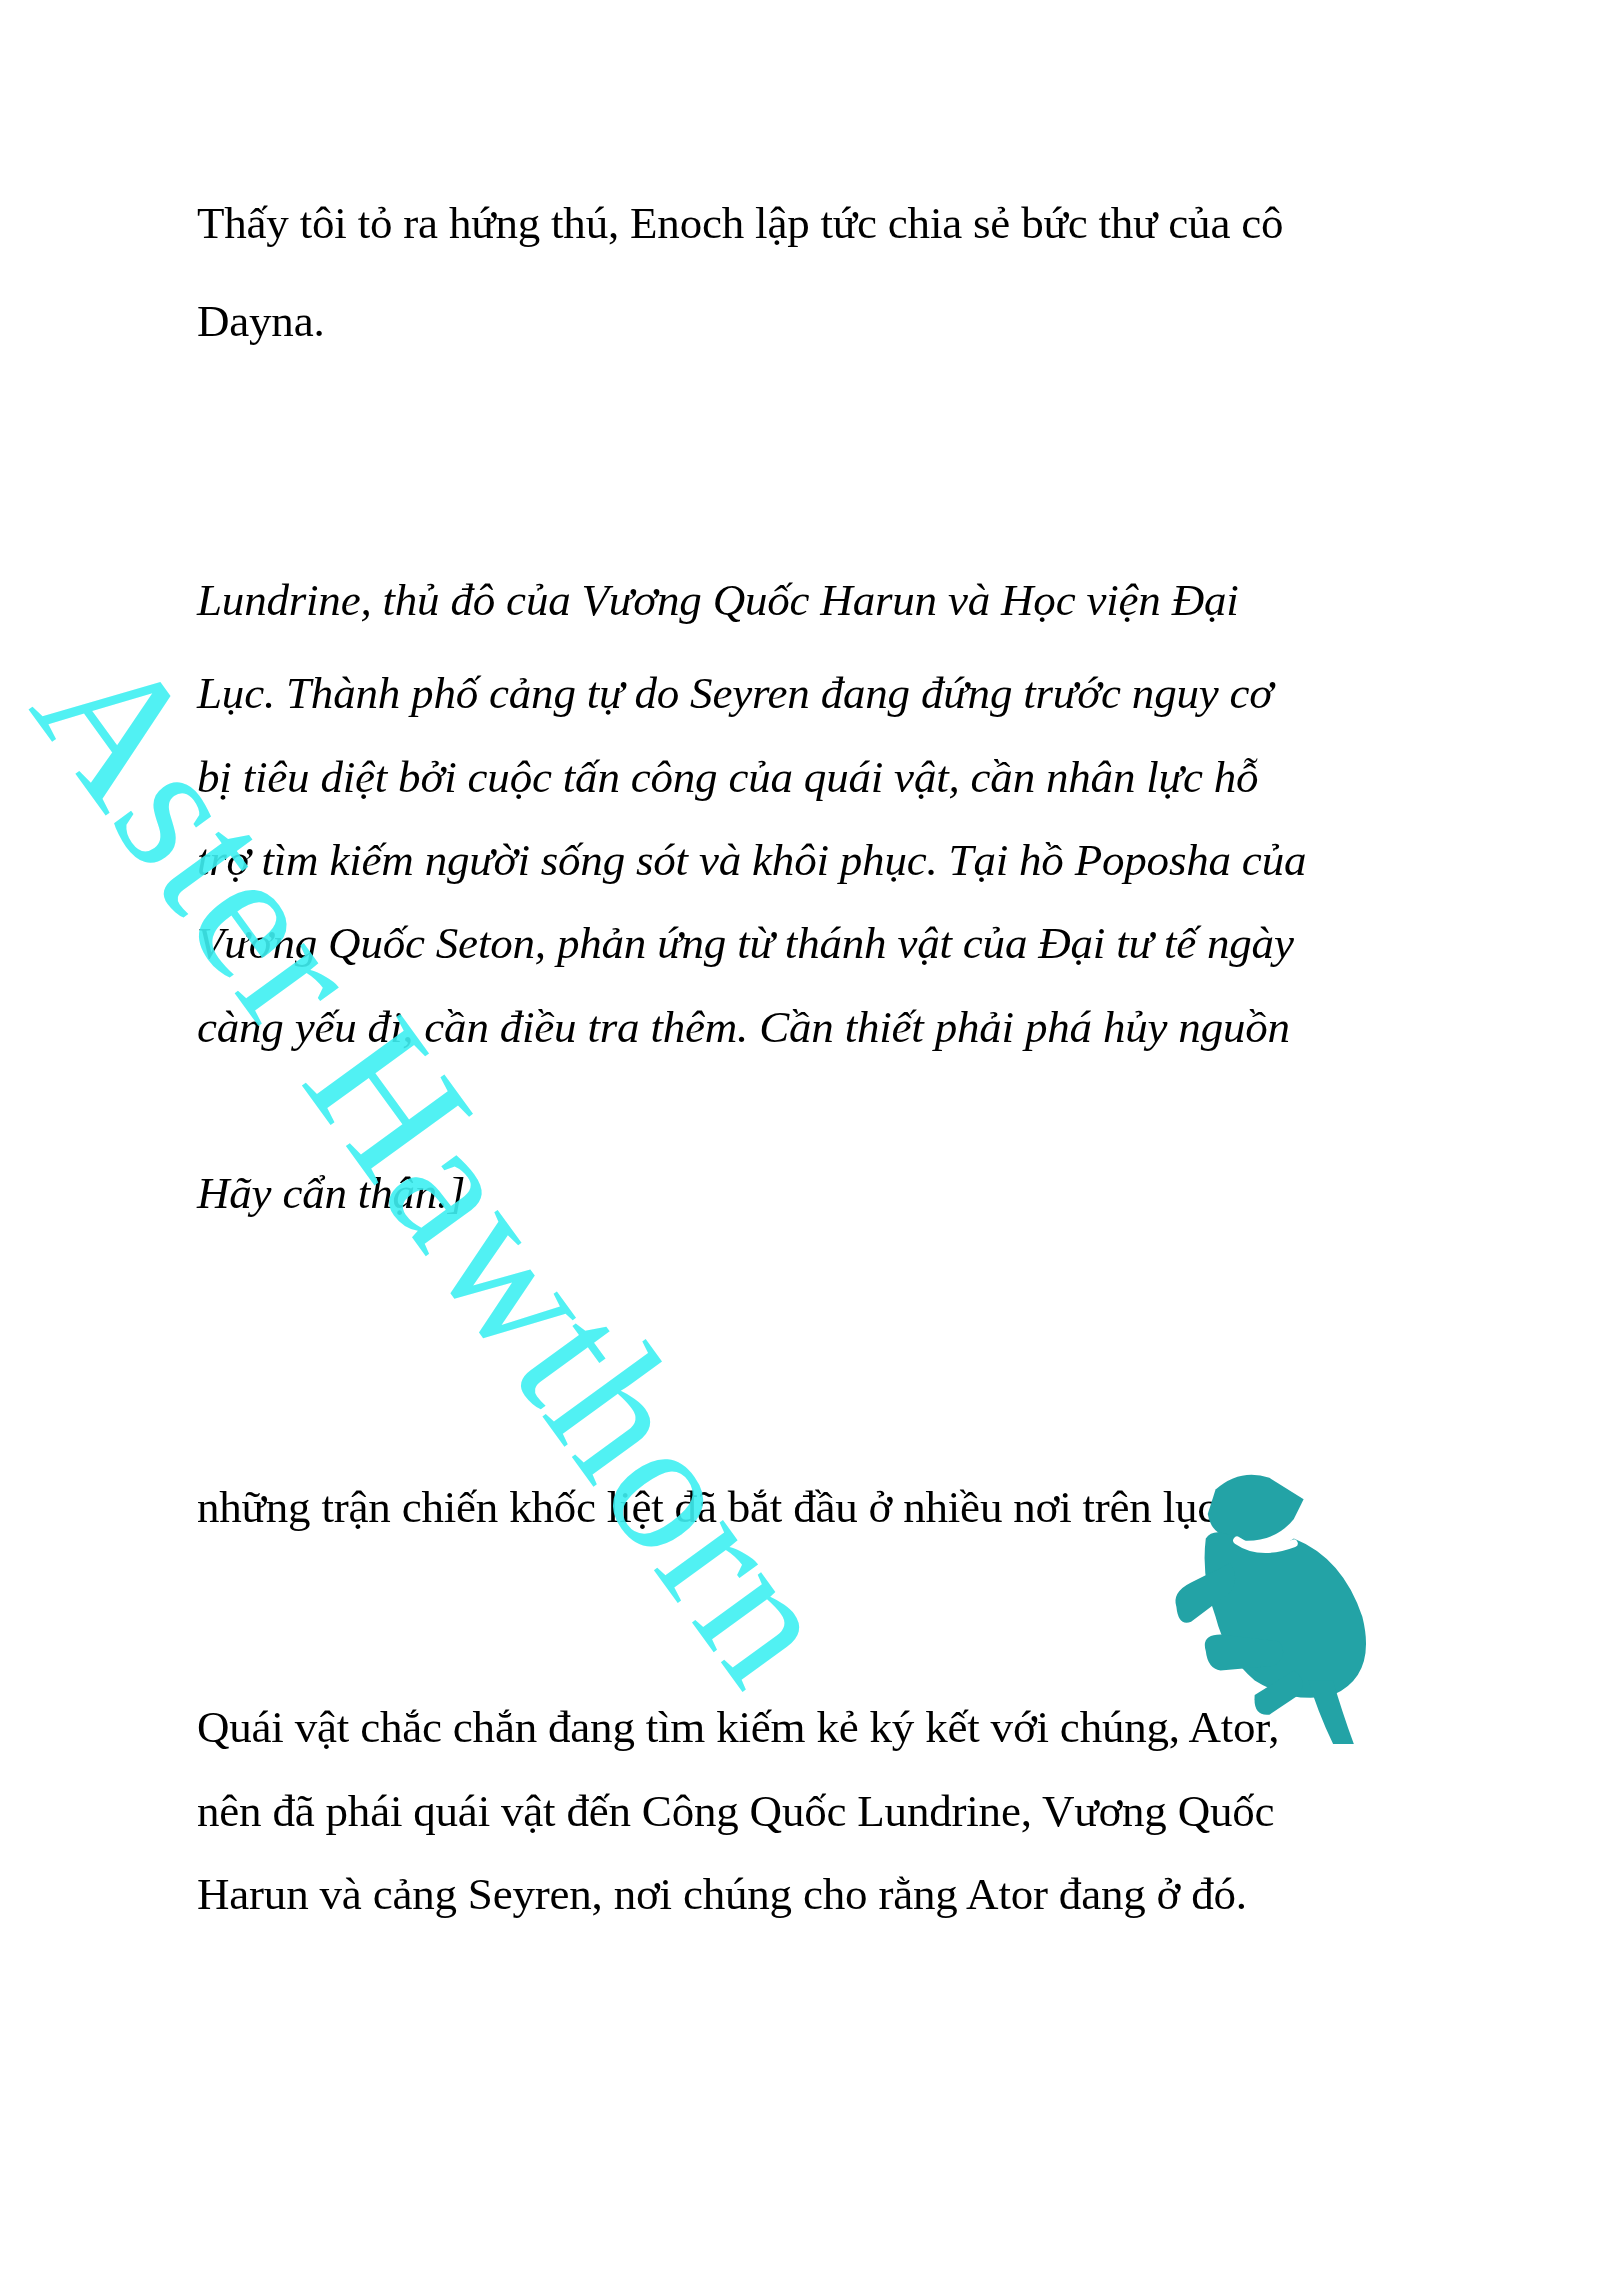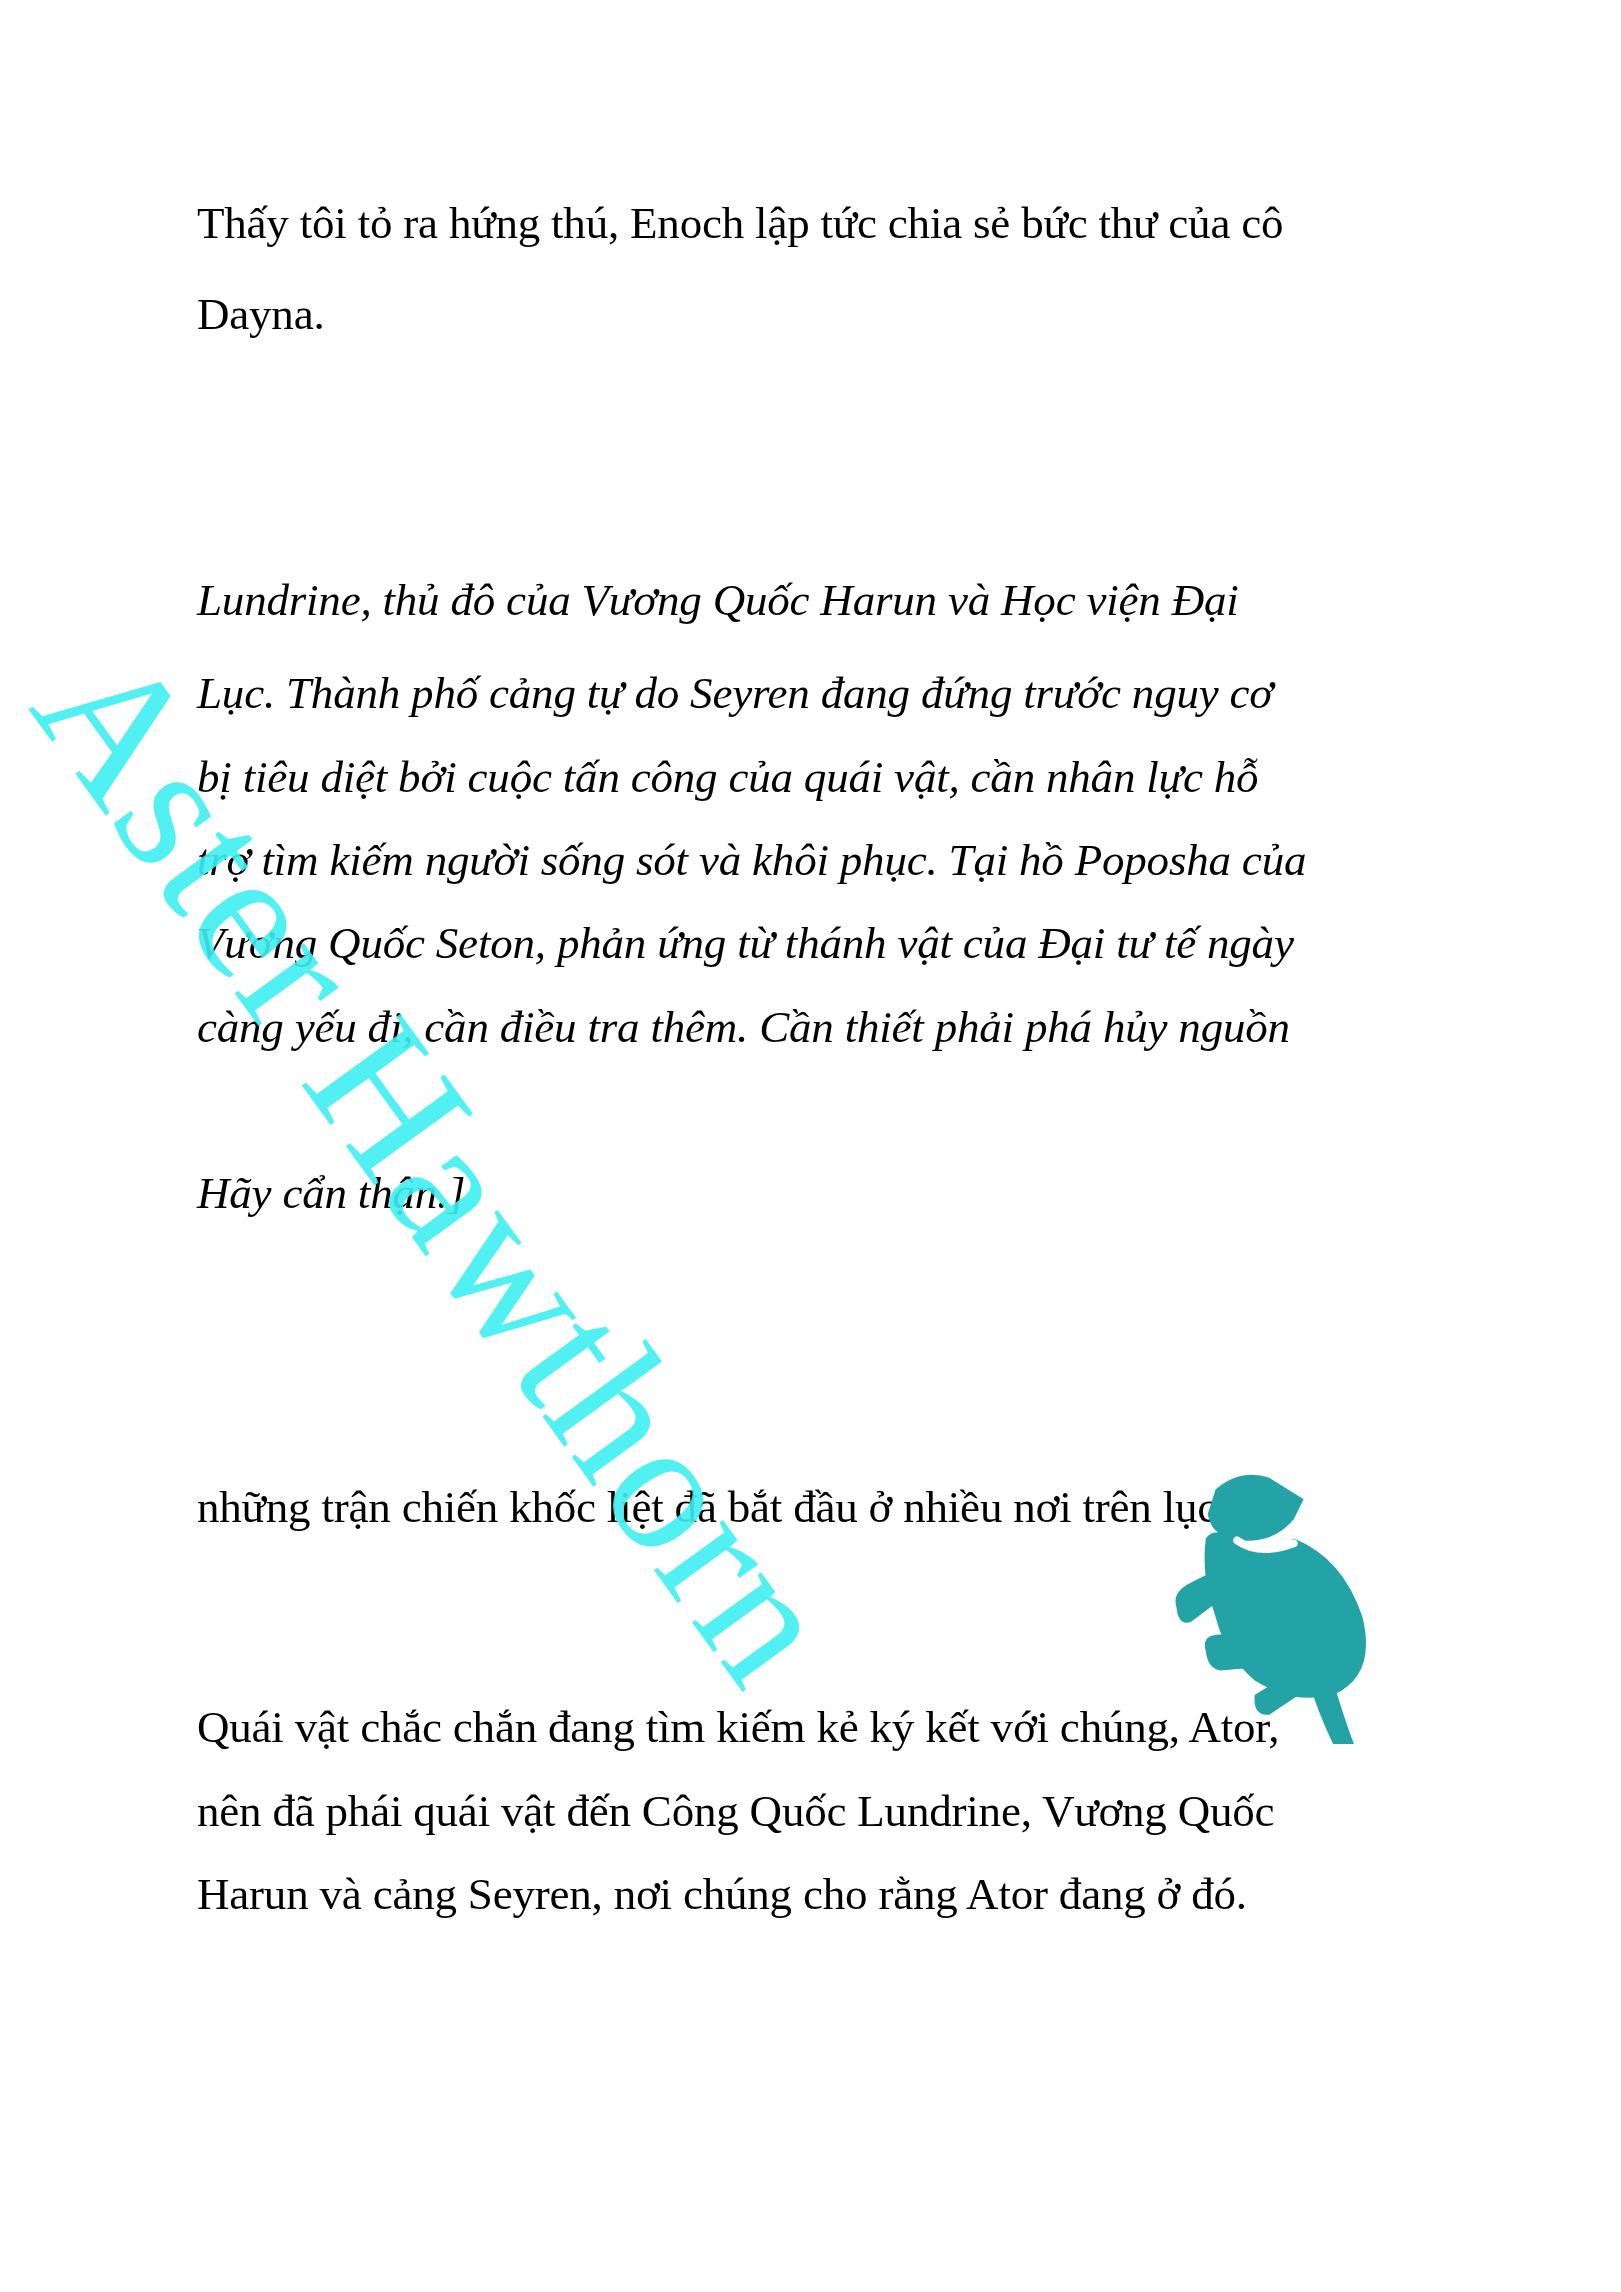--- a/index.html
+++ b/index.html
@@ -21,21 +21,21 @@
     white-space:nowrap; letter-spacing:2px; pointer-events:none;
   }
   .cat { position:absolute; left:1147px; top:1470px; width:235px; height:274px; pointer-events:none; }
 </style>
 </head>
 <body>
 
 <div class="page">
 
   <div class="line" style="top:201px">Thấy tôi tỏ ra hứng thú, Enoch lập tức chia sẻ bức thư của cô</div>
-  <div class="line" style="top:292px">Dayna.</div>
+  <div class="line" style="top:299px">Dayna.</div>
 
   <div class="line italic" style="top:578px">Lundrine, thủ đô của Vương Quốc Harun và Học viện Đại</div>
   <div class="line italic" style="top:671px">Lục. Thành phố cảng tự do Seyren đang đứng trước nguy cơ</div>
   <div class="line italic" style="top:755px">bị tiêu diệt bởi cuộc tấn công của quái vật, cần nhân lực hỗ</div>
   <div class="line italic" style="top:838px">trợ tìm kiếm người sống sót và khôi phục. Tại hồ Poposha của</div>
   <div class="line italic" style="top:921px">Vương Quốc Seton, phản ứng từ thánh vật của Đại tư tế ngày</div>
   <div class="line italic" style="top:1005px">càng yếu đi, cần điều tra thêm. Cần thiết phải phá hủy nguồn</div>
   <div class="line italic" style="top:1171px">Hãy cẩn thận.]</div>
 
   <div class="line" style="top:1485px">những trận chiến khốc liệt đã bắt đầu ở nhiều nơi trên lục địa.</div>

